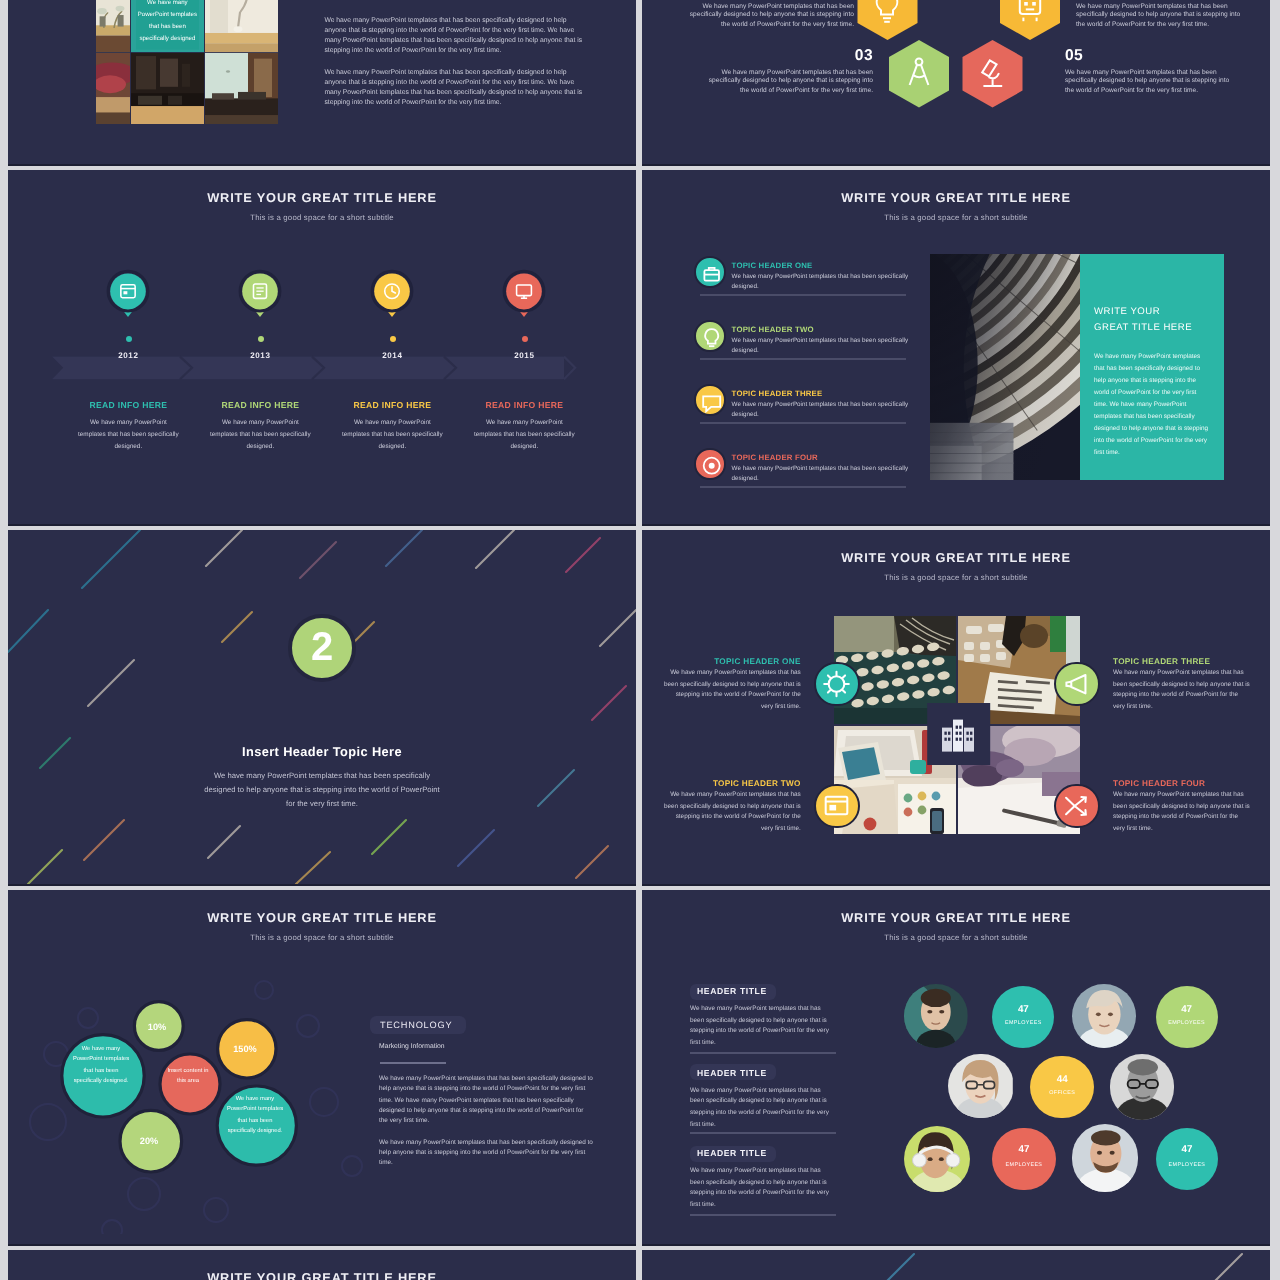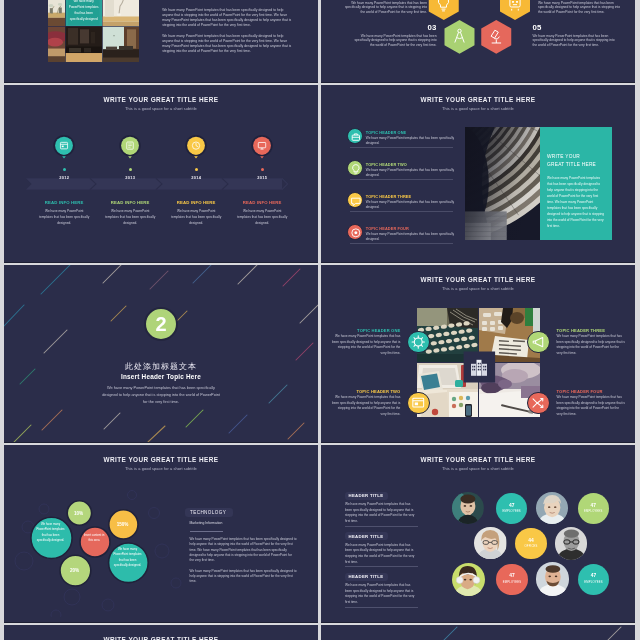--- a/index.html
+++ b/index.html
@@ -438,21 +438,20 @@
           <line x1="243" y1="150" x2="225" y2="168" stroke="#4a5c9a"></line>
           <line x1="199" y1="145" x2="182" y2="162" stroke="#86be52"></line>
           <line x1="161" y1="161" x2="144" y2="177" stroke="#c09a52"></line>
           <line x1="300" y1="158" x2="284" y2="174" stroke="#c07d58"></line>
           <line x1="183" y1="46" x2="168" y2="61" stroke="#c09a52"></line>
         </g>
       </svg>
       <div class="sd-badge">
         <span>2</span>
       </div>
-      <div class="sd-cn">此处添加标题文本</div>
       <div class="sd-en">Insert Header Topic Here</div>
       <div class="sd-tx">We have many PowerPoint templates that has been specifically designed to help anyone that is stepping into the world of PowerPoint for the very first time.</div>
     </div>
     <div class="slide">
       <div class="s-title" style="top:11px">WRITE YOUR GREAT TITLE HERE</div>
       <div class="s-sub" style="top:21px">This is a good space for a short subtitle</div>
       <div class="pg-wrap">
         <svg width="123" height="109" viewBox="0 0 123 109">
           <defs>
             <clipPath id="q1">

